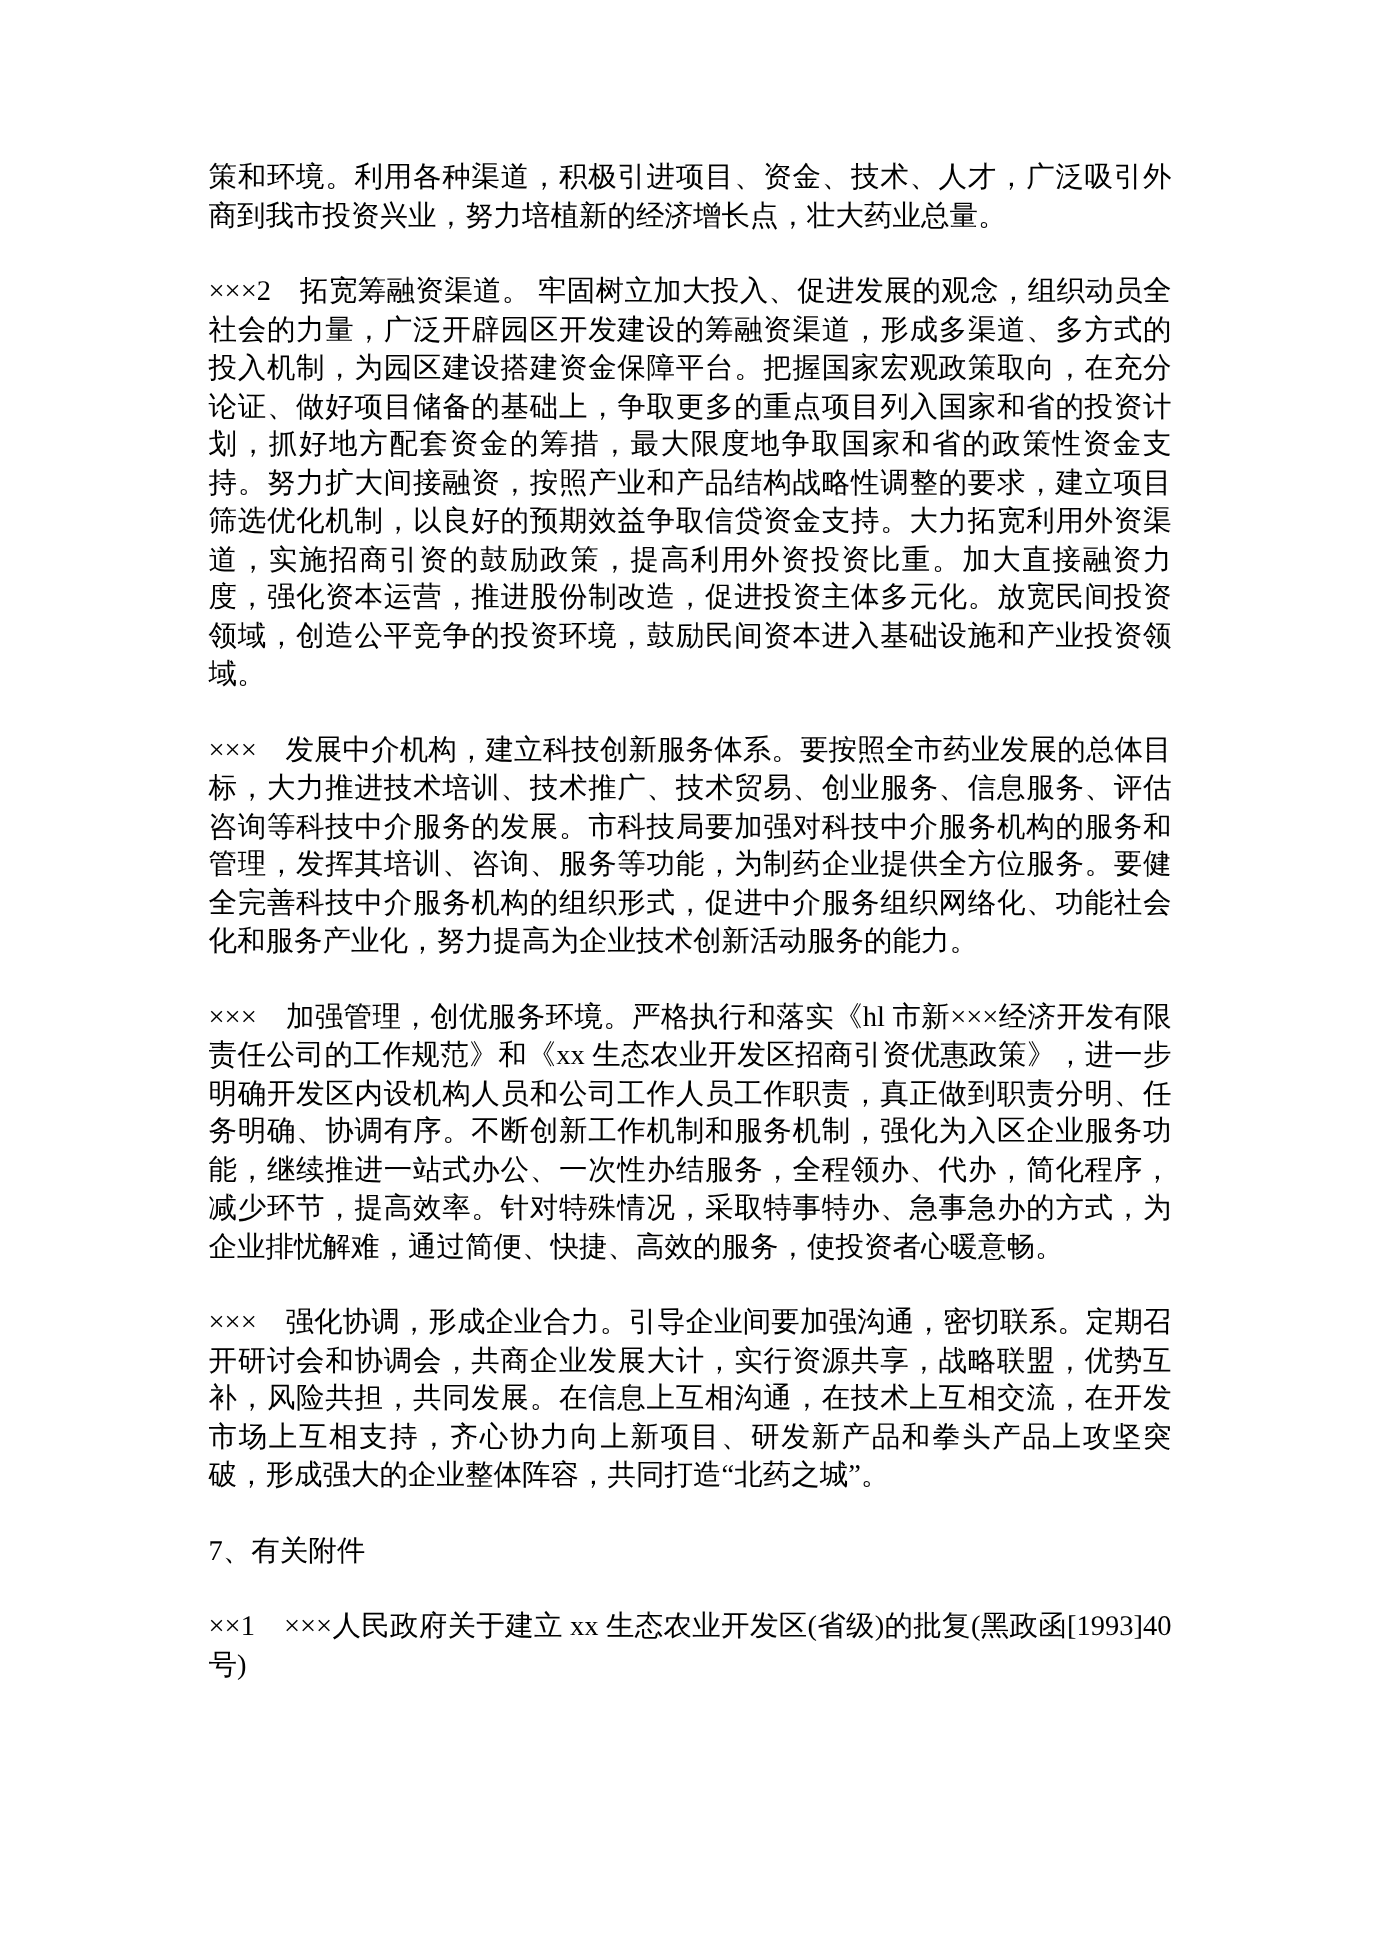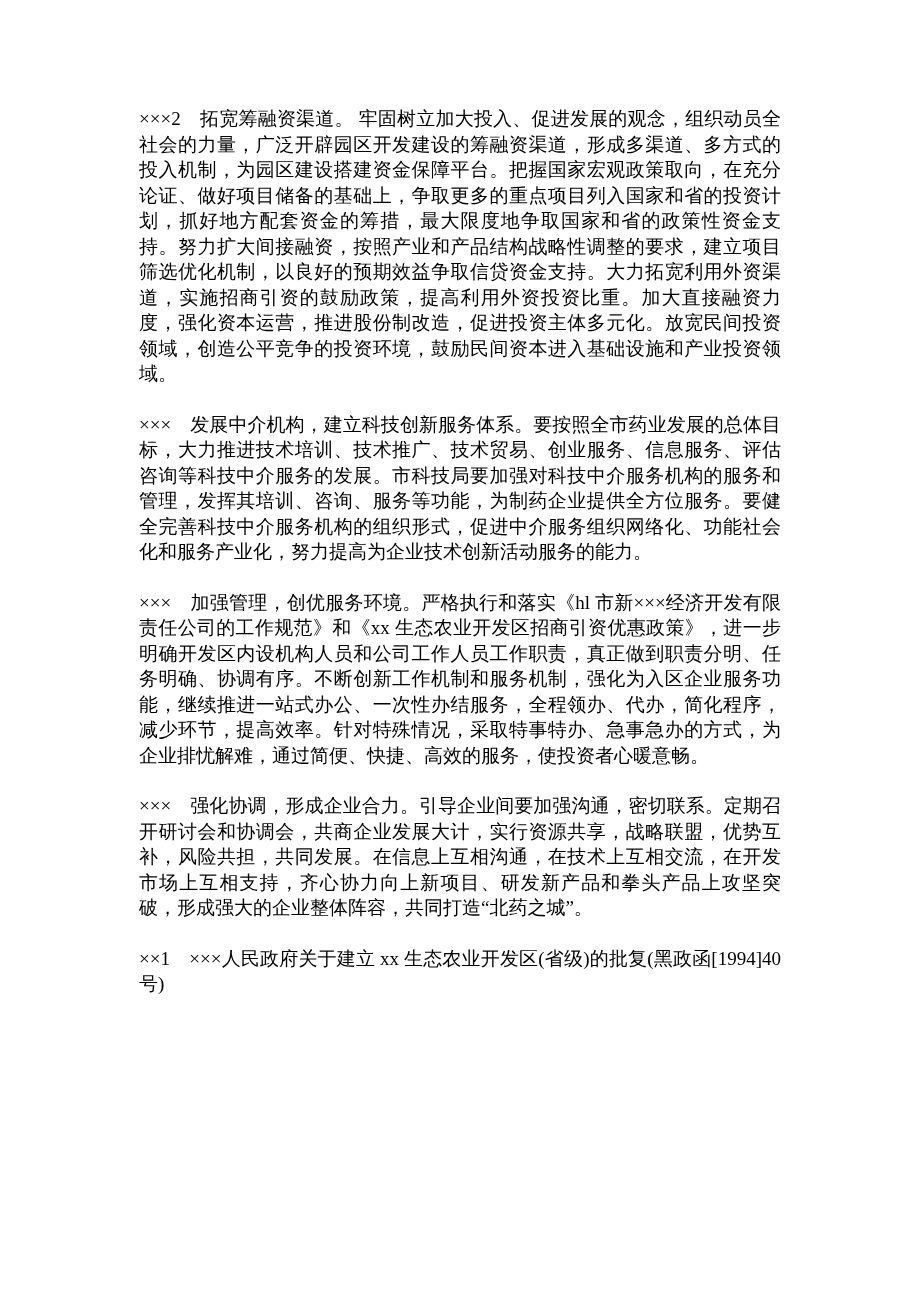--- a/index.html
+++ b/index.html
@@ -27,18 +27,20 @@
   .document-page p.body-paragraph {
     margin: 0 0 25px 0;
     padding: 0;
     word-break: break-all;
   }
 </style>
 </head>
 <body>
 
 <div class="document-page">
+  <p class="body-paragraph">策和环境。利用各种渠道，积极引进项目、资金、技术、人才，广泛吸引外商到我市投资兴业，努力培植新的经济增长点，壮大药业总量。</p>
   <p class="body-paragraph">×××2　拓宽筹融资渠道。 牢固树立加大投入、促进发展的观念，组织动员全社会的力量，广泛开辟园区开发建设的筹融资渠道，形成多渠道、多方式的投入机制，为园区建设搭建资金保障平台。把握国家宏观政策取向，在充分论证、做好项目储备的基础上，争取更多的重点项目列入国家和省的投资计划，抓好地方配套资金的筹措，最大限度地争取国家和省的政策性资金支持。努力扩大间接融资，按照产业和产品结构战略性调整的要求，建立项目筛选优化机制，以良好的预期效益争取信贷资金支持。大力拓宽利用外资渠道，实施招商引资的鼓励政策，提高利用外资投资比重。加大直接融资力度，强化资本运营，推进股份制改造，促进投资主体多元化。放宽民间投资领域，创造公平竞争的投资环境，鼓励民间资本进入基础设施和产业投资领域。</p>
   <p class="body-paragraph">×××　发展中介机构，建立科技创新服务体系。要按照全市药业发展的总体目标，大力推进技术培训、技术推广、技术贸易、创业服务、信息服务、评估咨询等科技中介服务的发展。市科技局要加强对科技中介服务机构的服务和管理，发挥其培训、咨询、服务等功能，为制药企业提供全方位服务。要健全完善科技中介服务机构的组织形式，促进中介服务组织网络化、功能社会化和服务产业化，努力提高为企业技术创新活动服务的能力。</p>
   <p class="body-paragraph">×××　加强管理，创优服务环境。严格执行和落实《hl 市新×××经济开发有限责任公司的工作规范》和《xx 生态农业开发区招商引资优惠政策》，进一步明确开发区内设机构人员和公司工作人员工作职责，真正做到职责分明、任务明确、协调有序。不断创新工作机制和服务机制，强化为入区企业服务功能，继续推进一站式办公、一次性办结服务，全程领办、代办，简化程序，减少环节，提高效率。针对特殊情况，采取特事特办、急事急办的方式，为企业排忧解难，通过简便、快捷、高效的服务，使投资者心暖意畅。</p>
   <p class="body-paragraph">×××　强化协调，形成企业合力。引导企业间要加强沟通，密切联系。定期召开研讨会和协调会，共商企业发展大计，实行资源共享，战略联盟，优势互补，风险共担，共同发展。在信息上互相沟通，在技术上互相交流，在开发市场上互相支持，齐心协力向上新项目、研发新产品和拳头产品上攻坚突破，形成强大的企业整体阵容，共同打造“北药之城”。</p>
-  <p class="body-paragraph">××1　×××人民政府关于建立 xx 生态农业开发区(省级)的批复(黑政函[1994]40 号)</p>
+  <p class="body-paragraph">7、有关附件</p>
+  <p class="body-paragraph">××1　×××人民政府关于建立 xx 生态农业开发区(省级)的批复(黑政函[1993]40 号)</p>
 </div>
 
 </body></html>

